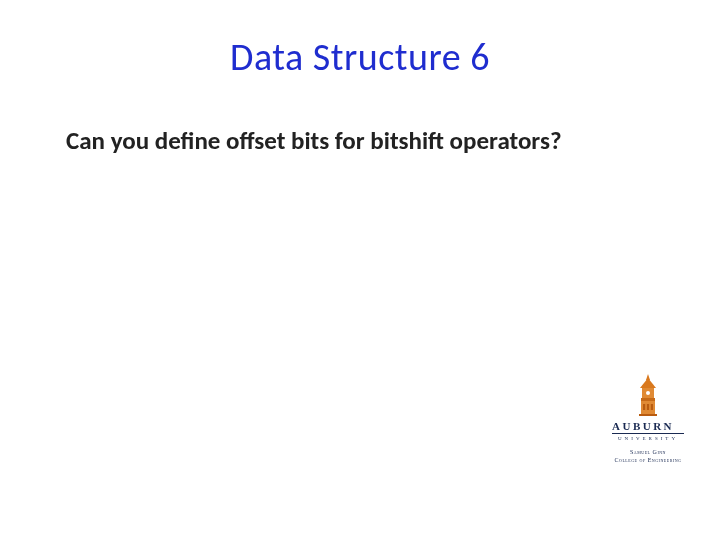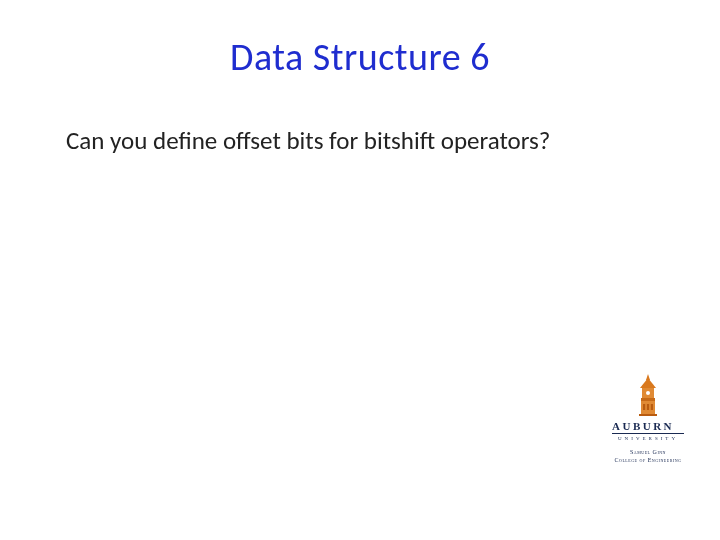--- a/index.html
+++ b/index.html
@@ -22,21 +22,21 @@
     font-weight: 400;
     margin-top: 6px;
     letter-spacing: 0.5px;
   }
   .body-text {
     font-size: 25px;
     color: #222222;
     margin-top: 46px;
     line-height: 1.18;
     padding: 0 6px;
-    font-weight: 400;
+    font-weight: 700;
   }
   .logo-block {
     position: absolute;
     right: 22px;
     bottom: 20px;
     width: 100px;
     display: flex;
     flex-direction: column;
     align-items: center;
     gap: 4px;

